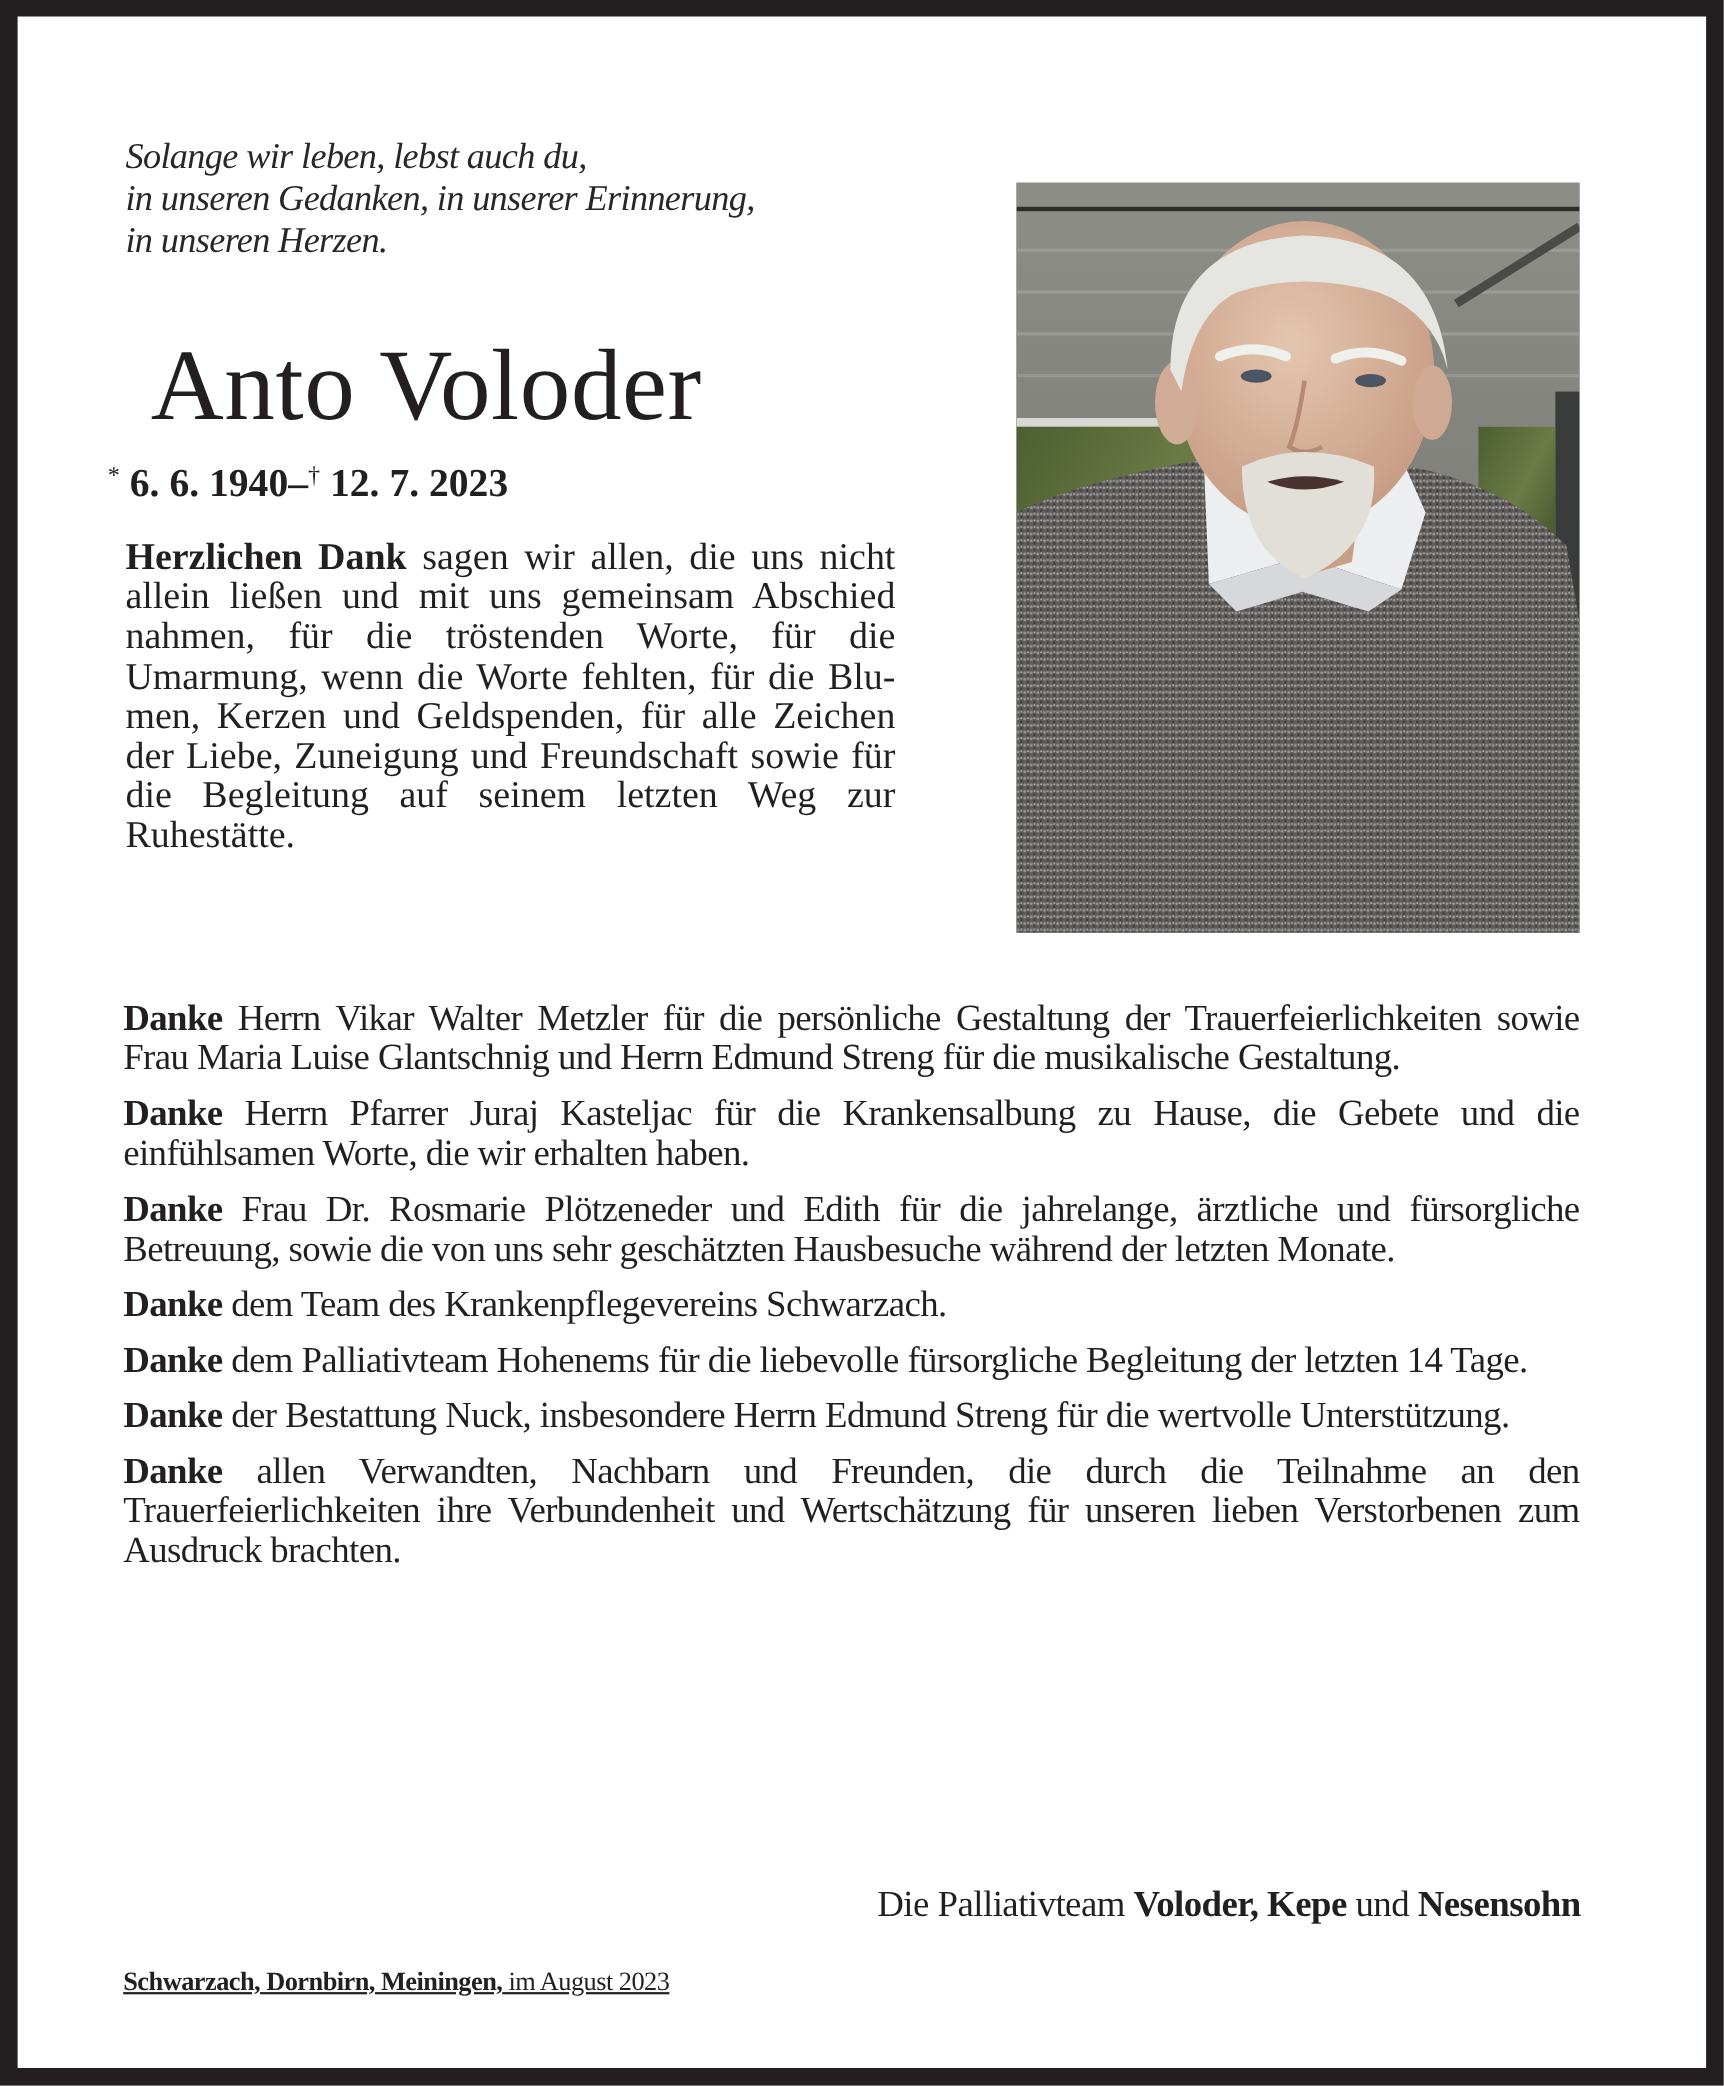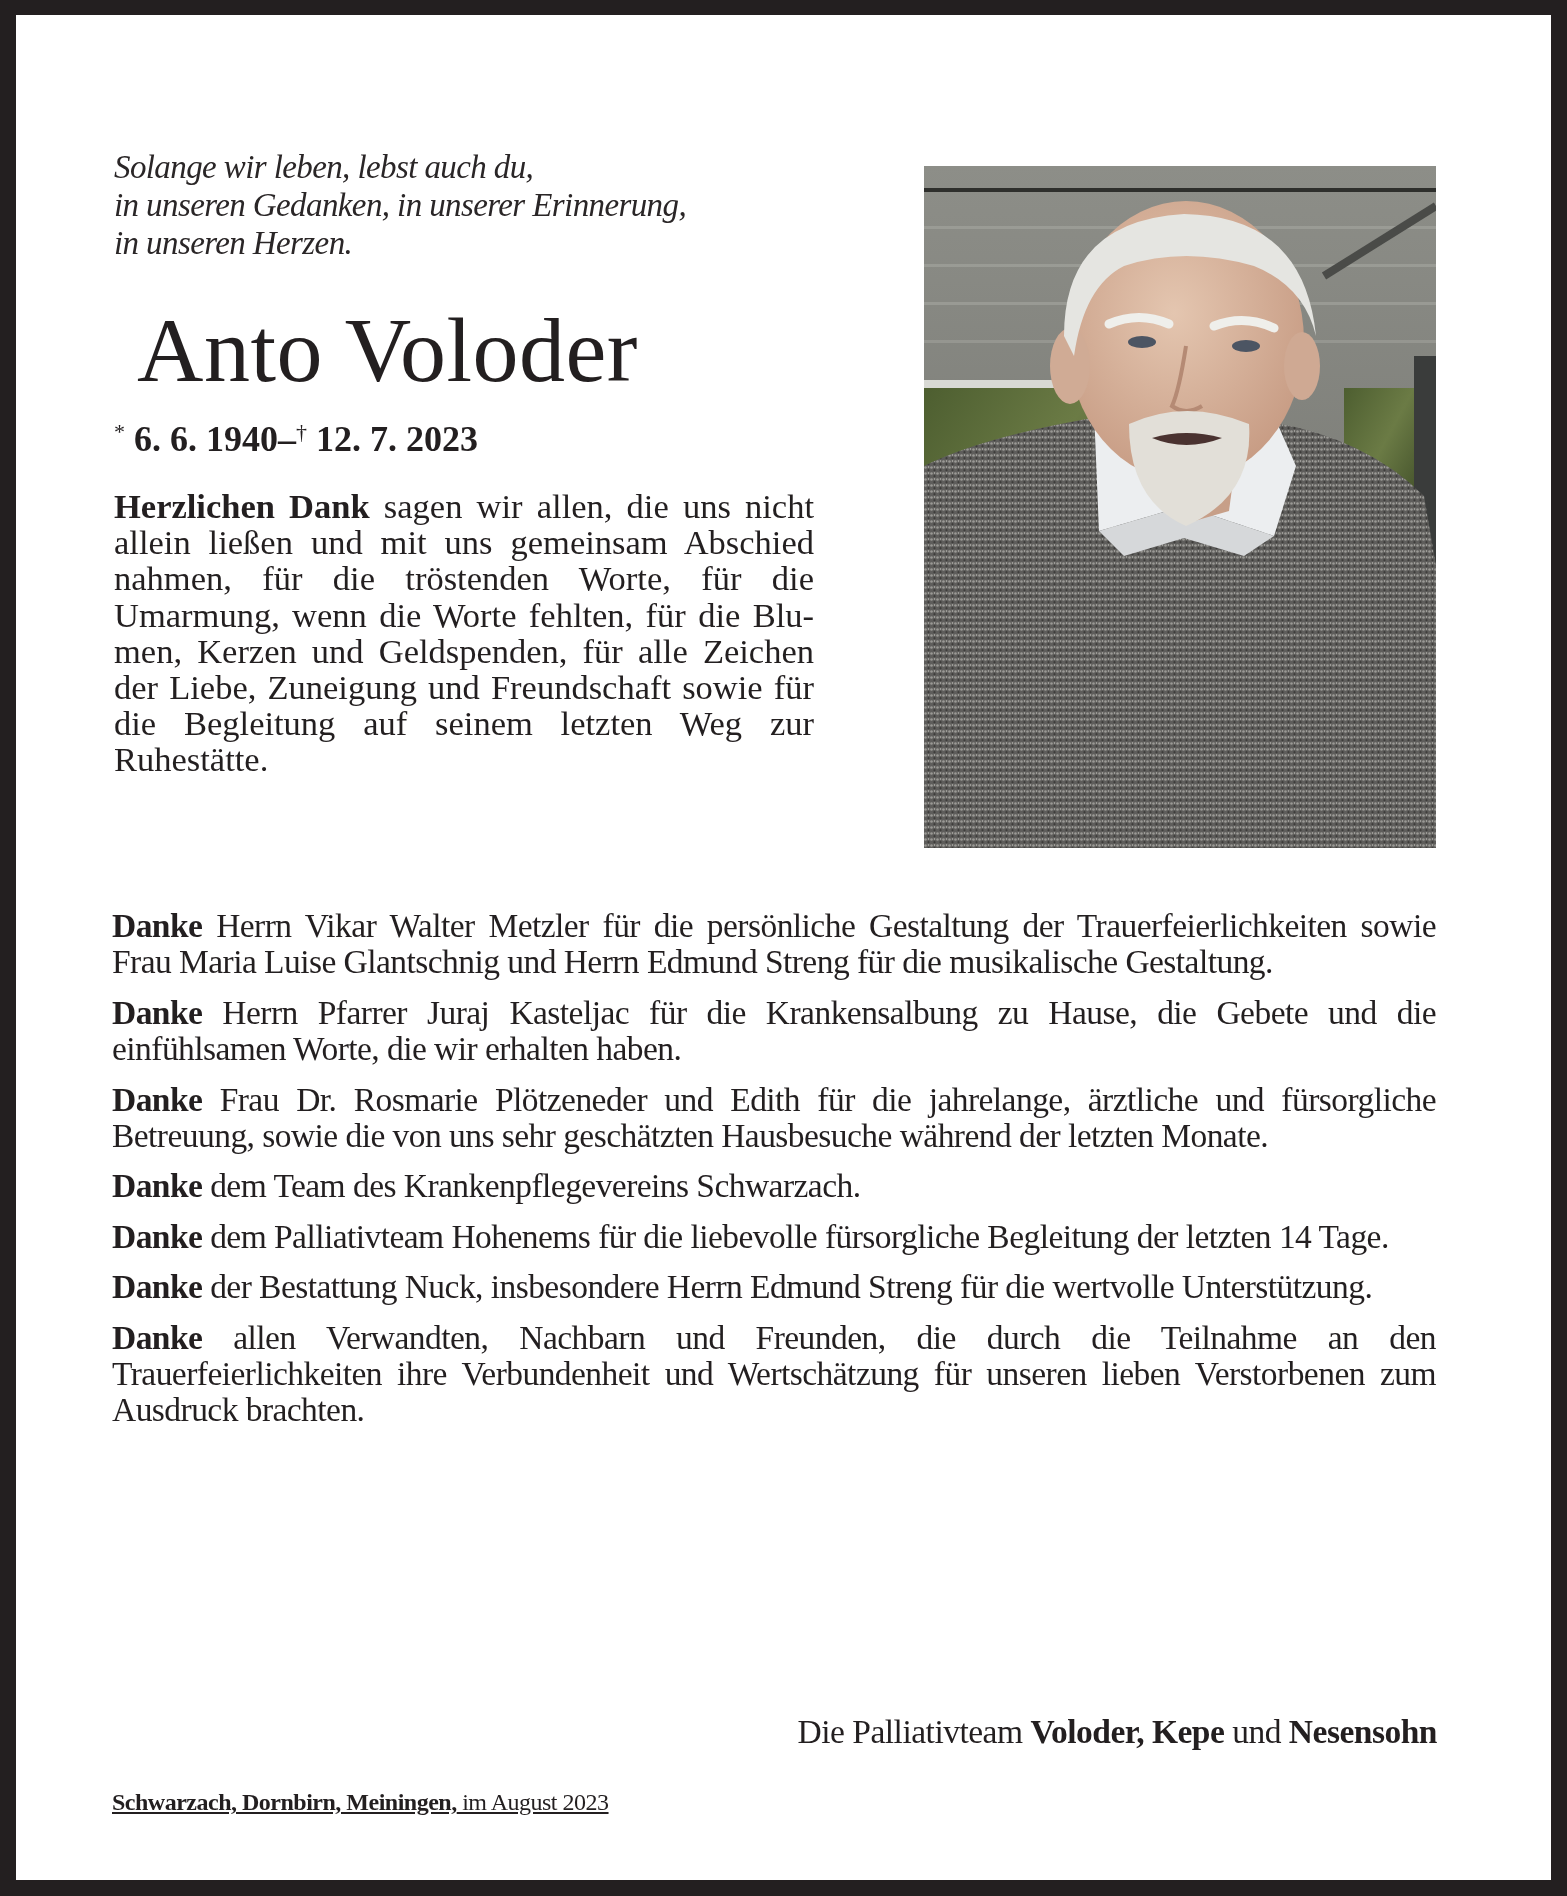--- a/index.html
+++ b/index.html
@@ -12,42 +12,42 @@
       color: #231f20;
     }
     .sheet {
       position: absolute;
       left: 16px; top: 15px;
       width: 1535px; height: 1865px;
       background: #ffffff;
     }
     .motto {
       position: absolute;
-      left: 114px; top: 148px;
+      left: 114px; top: 124px;
       width: 760px;
       font-style: italic;
       font-size: 33px;
       line-height: 38px;
       letter-spacing: -0.6px;
       color: #2a2627;
     }
     .motto div { white-space: nowrap; }
     .name {
       position: absolute;
       left: 112px; top: 300px;
       font-size: 92px;
       line-height: 100px;
       letter-spacing: 0.5px;
       color: #231f20;
       white-space: nowrap;
       margin-left: 25px;
     }
     .dates {
       position: absolute;
-      left: 114px; top: 412px;
+      left: 98px; top: 412px;
       font-size: 36px;
       line-height: 40px;
       font-weight: bold;
       white-space: nowrap;
       text-align: center;
     }
     .dates sup { font-size: 22px; vertical-align: 12px; font-weight: normal; }
     .intro {
       position: absolute;
       left: 114px; top: 488px;

